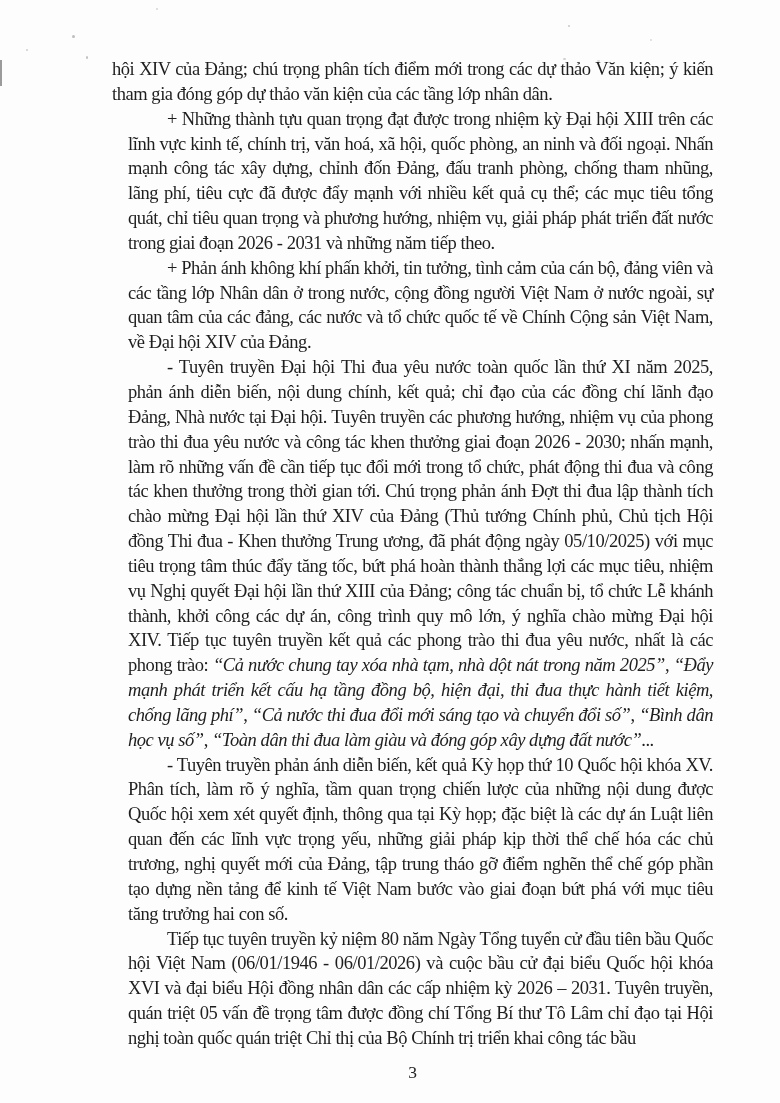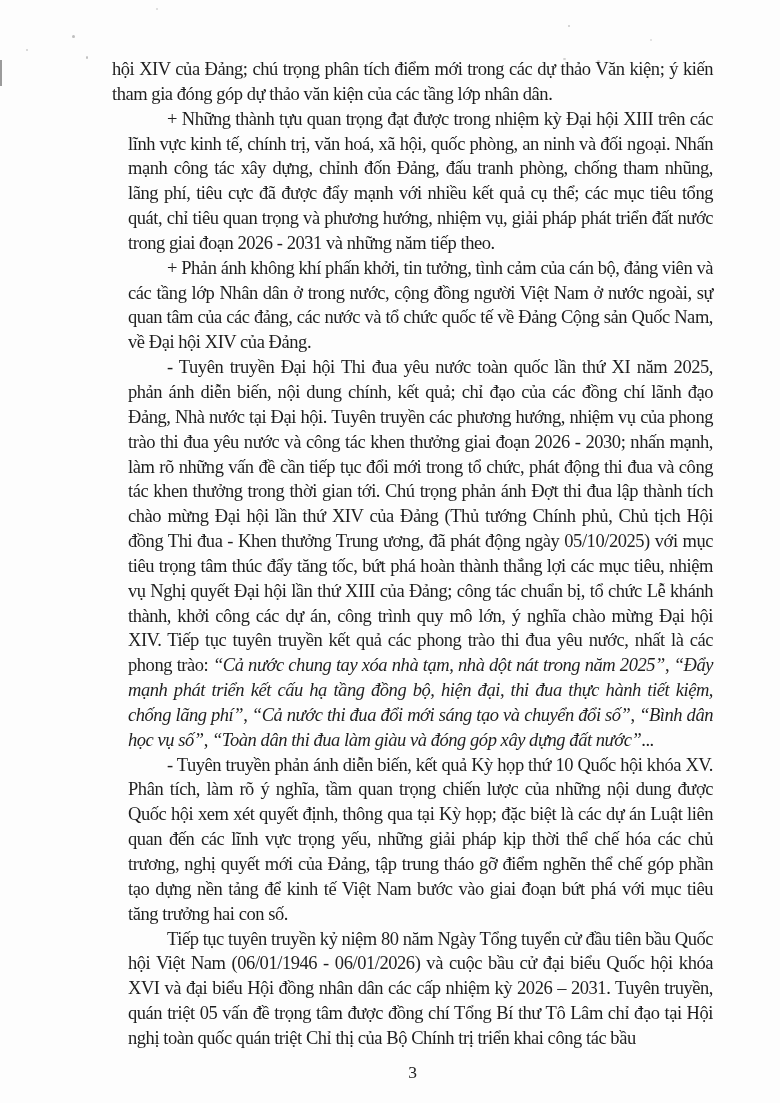--- a/index.html
+++ b/index.html
@@ -81,20 +81,20 @@
   <div class="speckle s4"></div>
   <div class="speckle s5"></div>
   <div class="speckle s6"></div>
   <div class="speckle s7"></div>
   <div class="speckle s8"></div>
   <div class="edge-mark"></div>
 
   <div class="text-block">
       <p><span>hội XIV của Đảng; chú trọng phân tích điểm mới trong các dự thảo Văn kiện; ý kiến tham gia đóng góp dự thảo văn kiện của các tầng lớp nhân dân.</span></p>
       <p class="indent"><span>+ Những thành tựu quan trọng đạt được trong nhiệm kỳ Đại hội XIII trên các lĩnh vực kinh tế, chính trị, văn hoá, xã hội, quốc phòng, an ninh và đối ngoại. Nhấn mạnh công tác xây dựng, chỉnh đốn Đảng, đấu tranh phòng, chống tham nhũng, lãng phí, tiêu cực đã được đẩy mạnh với nhiều kết quả cụ thể; các mục tiêu tổng quát, chỉ tiêu quan trọng và phương hướng, nhiệm vụ, giải pháp phát triển đất nước trong giai đoạn 2026 - 2031 và những năm tiếp theo.</span></p>
-      <p class="indent"><span>+ Phản ánh không khí phấn khởi, tin tưởng, tình cảm của cán bộ, đảng viên và các tầng lớp Nhân dân ở trong nước, cộng đồng người Việt Nam ở nước ngoài, sự quan tâm của các đảng, các nước và tổ chức quốc tế về Đảng Cộng sản Quốc Nam, về Đại hội XIV của Đảng.</span></p>
+      <p class="indent"><span>+ Phản ánh không khí phấn khởi, tin tưởng, tình cảm của cán bộ, đảng viên và các tầng lớp Nhân dân ở trong nước, cộng đồng người Việt Nam ở nước ngoài, sự quan tâm của các đảng, các nước và tổ chức quốc tế về Chính Cộng sản Việt Nam, về Đại hội XIV của Đảng.</span></p>
       <p class="indent"><span>- Tuyên truyền Đại hội Thi đua yêu nước toàn quốc lần thứ XI năm 2025, phản ánh diễn biến, nội dung chính, kết quả; chỉ đạo của các đồng chí lãnh đạo Đảng, Nhà nước tại Đại hội. Tuyên truyền các phương hướng, nhiệm vụ của phong trào thi đua yêu nước và công tác khen thưởng giai đoạn 2026 - 2030; nhấn mạnh, làm rõ những vấn đề cần tiếp tục đổi mới trong tổ chức, phát động thi đua và công tác khen thưởng trong thời gian tới. Chú trọng phản ánh Đợt thi đua lập thành tích chào mừng Đại hội lần thứ XIV của Đảng (Thủ tướng Chính phủ, Chủ tịch Hội đồng Thi đua - Khen thưởng Trung ương, đã phát động ngày 05/10/2025) với mục tiêu trọng tâm thúc đẩy tăng tốc, bứt phá hoàn thành thắng lợi các mục tiêu, nhiệm vụ Nghị quyết Đại hội lần thứ XIII của Đảng; công tác chuẩn bị, tổ chức Lễ khánh thành, khởi công các dự án, công trình quy mô lớn, ý nghĩa chào mừng Đại hội XIV. Tiếp tục tuyên truyền kết quả các phong trào thi đua yêu nước, nhất là các phong trào: </span><span class="it">“Cả nước chung tay xóa nhà tạm, nhà dột nát trong năm 2025”</span><span>, </span><span class="it">“Đẩy mạnh phát triển kết cấu hạ tầng đồng bộ, hiện đại, thi đua thực hành tiết kiệm, chống lãng phí”</span><span>, </span><span class="it">“Cả nước thi đua đổi mới sáng tạo và chuyển đổi số”</span><span>, </span><span class="it">“Bình dân học vụ số”</span><span>, </span><span class="it">“Toàn dân thi đua làm giàu và đóng góp xây dựng đất nước”</span><span>...</span></p>
       <p class="indent"><span>- Tuyên truyền phản ánh diễn biến, kết quả Kỳ họp thứ 10 Quốc hội khóa XV. Phân tích, làm rõ ý nghĩa, tầm quan trọng chiến lược của những nội dung được Quốc hội xem xét quyết định, thông qua tại Kỳ họp; đặc biệt là các dự án Luật liên quan đến các lĩnh vực trọng yếu, những giải pháp kịp thời thể chế hóa các chủ trương, nghị quyết mới của Đảng, tập trung tháo gỡ điểm nghẽn thể chế góp phần tạo dựng nền tảng để kinh tế Việt Nam bước vào giai đoạn bứt phá với mục tiêu tăng trưởng hai con số.</span></p>
       <p class="indent"><span>Tiếp tục tuyên truyền kỷ niệm 80 năm Ngày Tổng tuyển cử đầu tiên bầu Quốc hội Việt Nam (06/01/1946 - 06/01/2026) và cuộc bầu cử đại biểu Quốc hội khóa XVI và đại biểu Hội đồng nhân dân các cấp nhiệm kỳ 2026 – 2031. Tuyên truyền, quán triệt 05 vấn đề trọng tâm được đồng chí Tổng Bí thư Tô Lâm chỉ đạo tại Hội nghị toàn quốc quán triệt Chỉ thị của Bộ Chính trị triển khai công tác bầu</span></p>
     </div>
 
   <div class="page-number">3</div>
 </div>
 
 </body></html>

